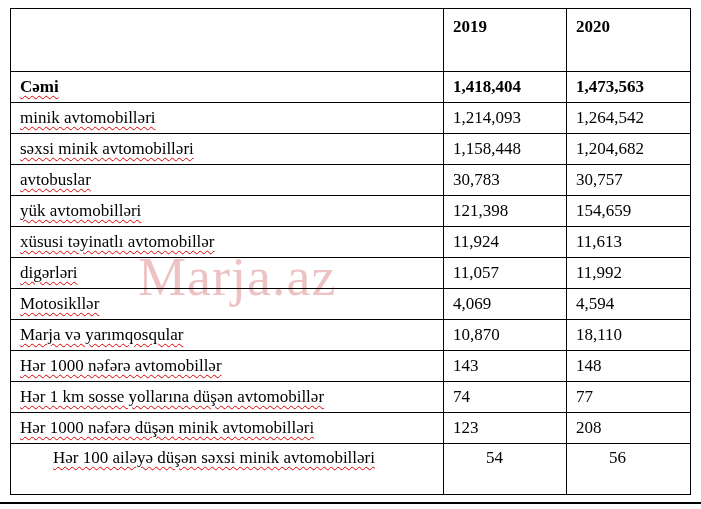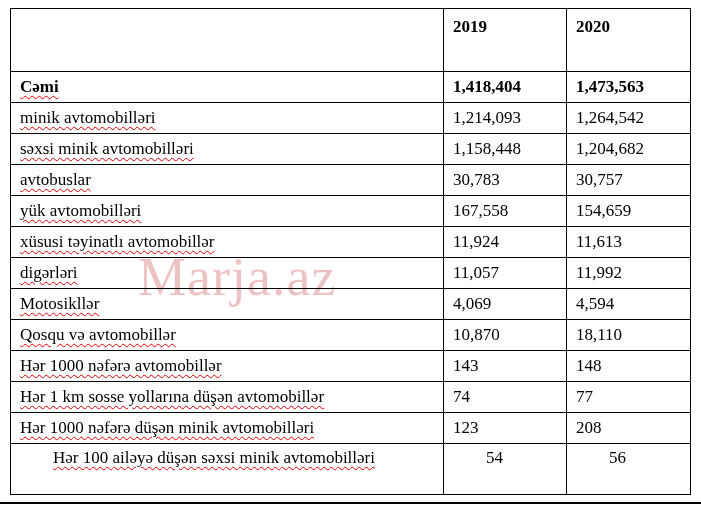--- a/index.html
+++ b/index.html
@@ -111,40 +111,40 @@
         <td>1,158,448</td>
         <td>1,204,682</td>
       </tr>
       <tr>
         <td><span class="misspell">avtobuslar</span></td>
         <td>30,783</td>
         <td>30,757</td>
       </tr>
       <tr>
         <td><span class="misspell">yük avtomobilləri</span></td>
-        <td>167,558</td>
+        <td>121,398</td>
         <td>154,659</td>
       </tr>
       <tr>
         <td><span class="misspell">xüsusi təyinatlı avtomobillər</span></td>
         <td>11,924</td>
         <td>11,613</td>
       </tr>
       <tr>
         <td><span class="misspell">digərləri</span></td>
         <td>11,057</td>
         <td>11,992</td>
       </tr>
       <tr>
         <td><span class="misspell">Motosikllər</span></td>
         <td>4,069</td>
         <td>4,594</td>
       </tr>
       <tr>
-        <td><span class="misspell">Qosqu və avtomobillər</span></td>
+        <td><span class="misspell">Marja və yarımqosqular</span></td>
         <td>10,870</td>
         <td>18,110</td>
       </tr>
       <tr>
         <td><span class="misspell">Hər 1000 nəfərə avtomobillər</span></td>
         <td>143</td>
         <td>148</td>
       </tr>
       <tr>
         <td><span class="misspell">Hər 1 km sosse yollarına düşən avtomobillər</span></td>

